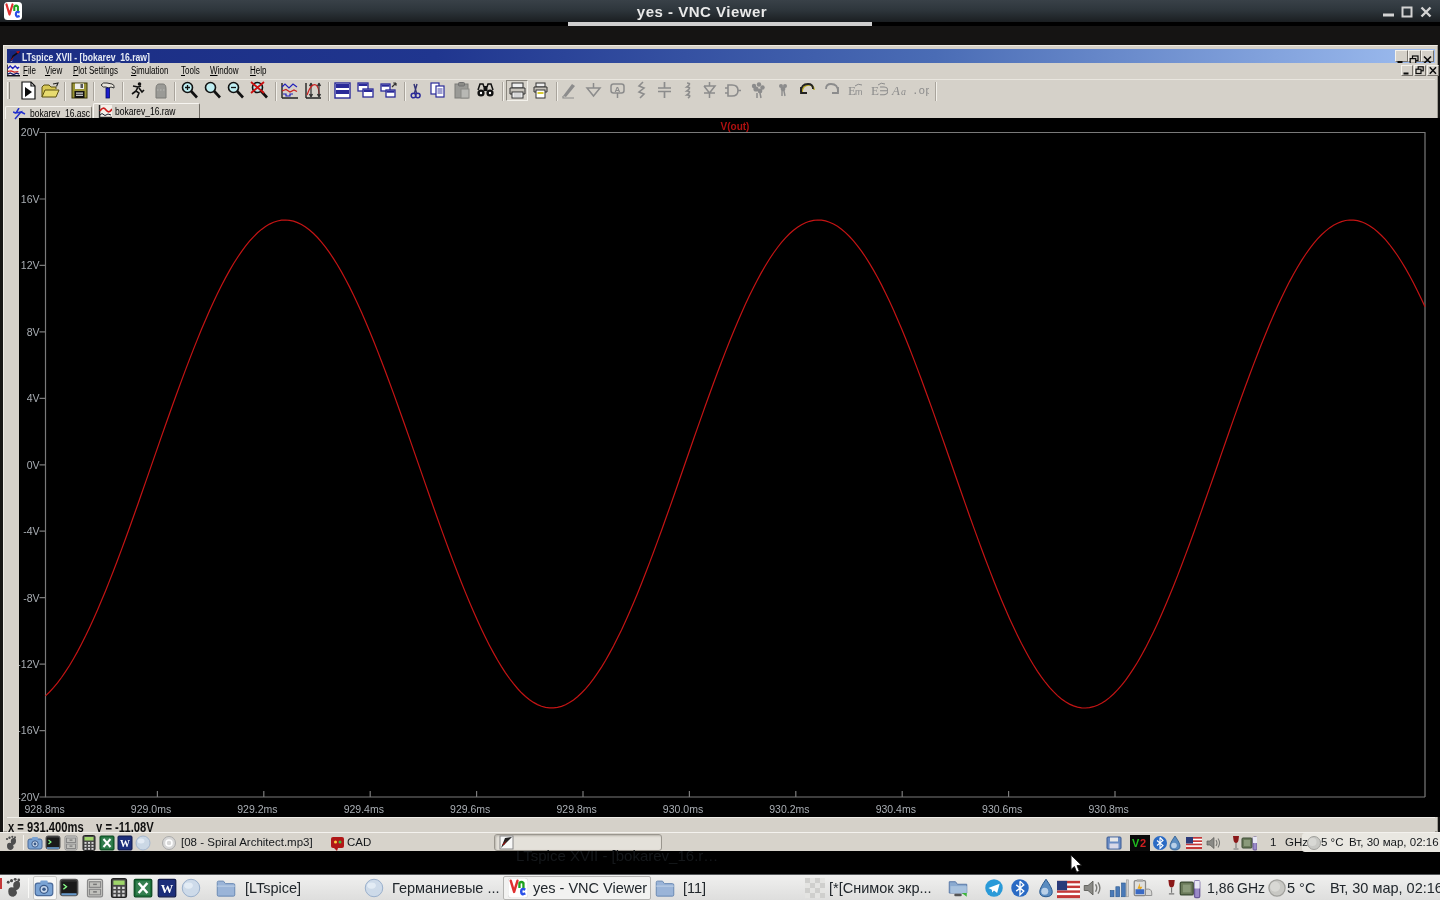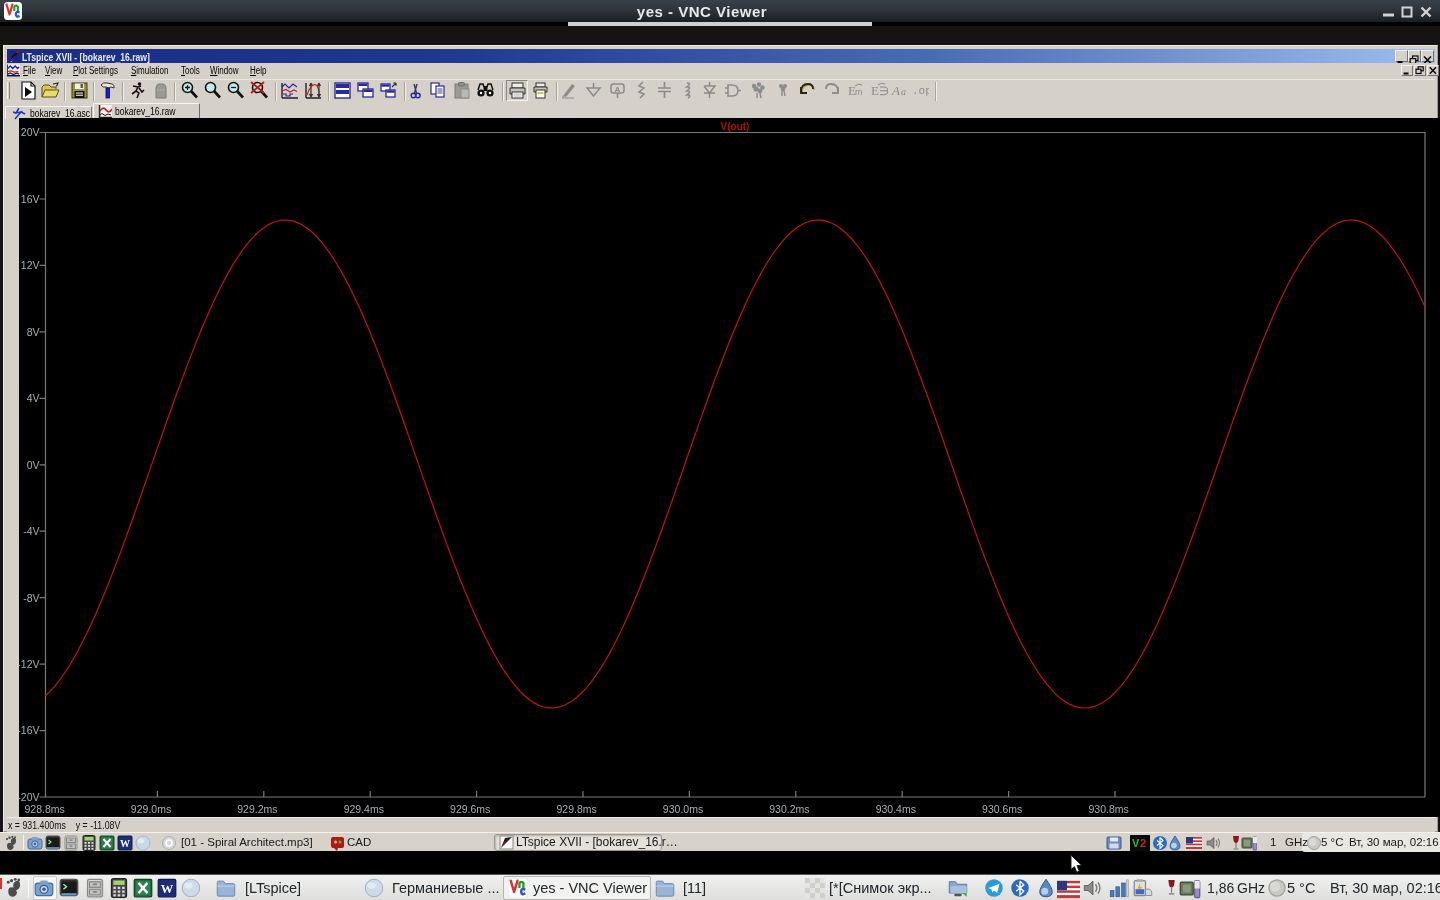--- a/index.html
+++ b/index.html
@@ -11,21 +11,21 @@
 
 #ltwin{left:3px;top:45px;width:1435px;height:787px;background:#d5d1c9;border-left:1px solid #eeebe4;border-top:1px solid #eeebe4;border-right:1px solid #9f9b93;border-bottom:1px solid #9f9b93;padding-left:48px;}
 #lttitle{left:3px;top:3px;width:1428px;height:14px;background:linear-gradient(90deg,#1b2d83 0%,#20368f 30%,#4a6cb5 65%,#9ebdf0 100%);}
 #lttitle .ttxt{left:15px;top:1.5px;font-size:10.5px;font-weight:bold;color:#e7ecf5;transform:scaleX(0.82);transform-origin:0 0;}
 #ltmenu{left:3px;top:17px;width:1428px;height:15px;background:#d5d1c9;font-size:10px;color:#000;}
 #ltmenu span{position:absolute;top:1.5px;transform:scaleX(0.8);transform-origin:0 0;}
 #lttool{left:3px;top:33px;width:1428px;height:24px;background:#d5d1c9;border-top:1px solid #e9e6df;}
 #lttabs{left:3px;top:57px;width:1428px;height:15.5px;background:#d5d1c9;text-decoration:underline;}
 #plot{left:15px;top:71.5px;width:1428px;height:699.5px;background:#000;}
 
-#ltstatus{left:3px;top:771px;width:1428px;height:15px;background:#d5d1c9;border-top:1px solid #efede8;font-size:11px;color:#101010;}
+#ltstatus{left:3px;top:771px;width:1428px;height:15px;background:#d5d1c9;border-top:1px solid #efede8;font-size:14px;color:#101010;font-weight:bold;}
 
 #rtask{left:0;top:832px;width:1440px;height:19px;background:#d7d3cb;border-top:1px solid #f4f2ee;font-size:11.5px;color:#15181b;}
 #rtask span,#htask span{white-space:nowrap;}
 
 #htask{left:0;top:874px;width:1440px;height:26px;background:linear-gradient(180deg,#f0f0ef 0%,#e7e7e6 50%,#dededd 100%);border-top:1px solid #55585a;font-size:14.5px;color:#21272c;}
 
 #tooltip{left:1151px;top:796px;width:288px;height:33px;background:#171717;border:1px solid #050505;box-shadow:inset 0 0 0 1px #2e2e2e;color:#e8e8e8;font-size:11.4px;}
 .sep{position:absolute;top:2px;width:2px;height:19px;border-left:1px solid #a9a49c;border-right:1px solid #f2f0ea;}
 .ticon{position:absolute;top:2px;}
 .tbtn{position:absolute;background:#d5d1c9;border-top:1px solid #f4f2ec;border-left:1px solid #f4f2ec;border-right:1px solid #77736c;border-bottom:1px solid #77736c;}
@@ -414,35 +414,35 @@
       </svg>
       <svg class="abs" style="left:135px;top:2px" width="16" height="16" viewBox="0 0 16 16">
         <circle cx="8" cy="8" r="7" fill="#c9d8ea" opacity="0.85"></circle>
         <circle cx="8" cy="8" r="7" fill="none" stroke="#9ab0cc" stroke-width="0.8"></circle>
         <ellipse cx="6" cy="6" rx="3.5" ry="2.5" fill="#e8f0f8" opacity="0.8"></ellipse>
       </svg>
       <svg class="abs" style="left:161px;top:2px" width="16" height="16" viewBox="0 0 16 16">
         <circle cx="8" cy="8" r="6.5" fill="#d8d8d8" stroke="#aaa"></circle>
         <circle cx="8" cy="8" r="3" fill="none" stroke="#fff" stroke-width="1.5"></circle>
       </svg>
-      <span class="abs" style="left:181px;top:3px">[01 - Spiral Architect.mp3]</span>
+      <span class="abs" style="left:181px;top:3px">[08 - Spiral Architect.mp3]</span>
       <svg class="abs" style="left:330px;top:2px" width="16" height="16" viewBox="0 0 16 16">
         <rect x="1" y="2" width="13" height="11" rx="2" fill="#b01818"></rect>
         <path d="M4,13 L7,16 L8,13" fill="#b01818"></path>
         <circle cx="5.5" cy="7" r="1.5" fill="#ffd040"></circle>
         <circle cx="10" cy="7" r="1.5" fill="#40c040"></circle>
       </svg>
       <span class="abs" style="left:347px;top:3px">CAD</span>
       <div class="abs" style="left:494px;top:1px;width:168px;height:17px;background:#e4e1da;border:1px solid #9a968e;border-radius:3px;box-shadow:inset 1px 1px 2px #b8b4ac;"></div>
       <svg class="abs" style="left:499px;top:2px" width="16" height="16" viewBox="0 0 16 16">
         <rect x="1" y="1" width="13" height="13" fill="#f8f8f8" stroke="#888"></rect>
         <path d="M2,13 L13,2 L6,3 Z" fill="#222"></path>
         <path d="M3,10 L8,5 L5,10 Z" fill="#a01010"></path>
       </svg>
-      <span class="abs" style="left:516px;top:2px;font-size:12px">LTspice XVII - [bokarev_16.r…</span>
+      <span class="abs" style="left:516px;top:14px;font-size:15px">LTspice XVII - [bokarev_16.r…</span>
       <svg class="abs" style="left:1106px;top:2px" width="16" height="16" viewBox="0 0 16 16">
         <rect x="1" y="2" width="14" height="12" rx="1" fill="#6a8cc4" stroke="#3a5a94"></rect>
         <rect x="4" y="2.5" width="8" height="4" fill="#e8e8e8"></rect>
         <rect x="3.5" y="8.5" width="9" height="5" fill="#d8d8e8"></rect>
       </svg>
       <svg class="abs" style="left:1130px;top:2px" width="20" height="16" viewBox="0 0 20 16">
         <rect x="0" y="0" width="20" height="16" fill="#0a0a0a"></rect>
         <text x="2" y="12" font-size="11" font-weight="bold" fill="#20c020">V</text>
         <text x="10" y="12" font-size="11" font-weight="bold" fill="#d02020">2</text>
       </svg>

